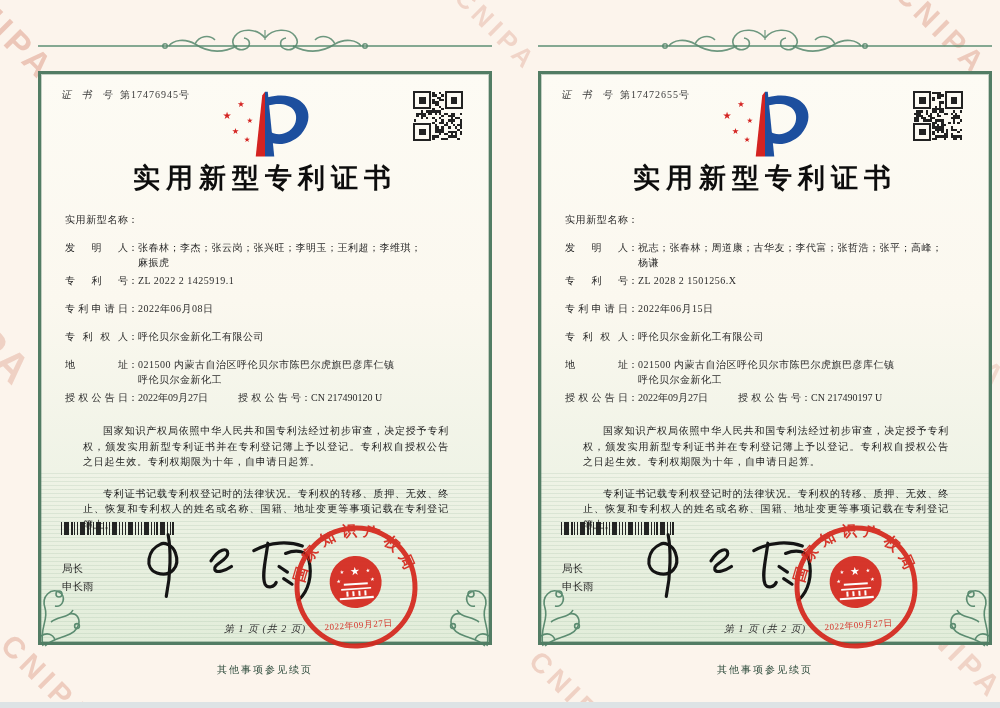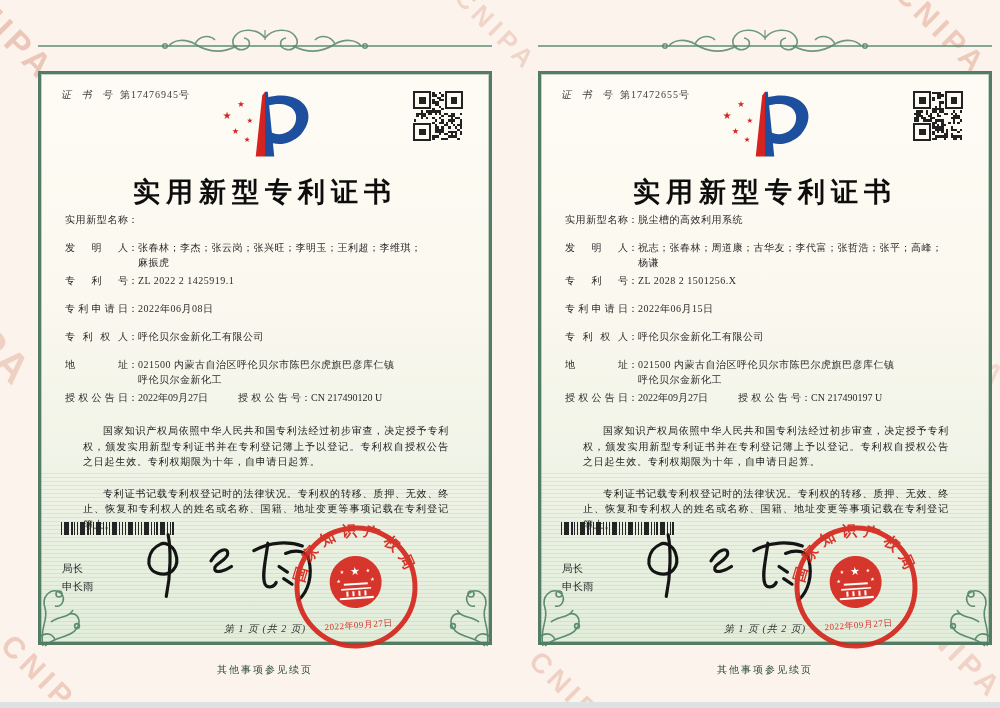--- a/index.html
+++ b/index.html
@@ -43,21 +43,21 @@
   .orn-left{left:38px;} .orn-right{left:538px;}
   
   .certno{
     position:absolute;left:20px;top:14px;
     font-size:10px;color:#3a3a3a;letter-spacing:1px;
   }
   .certno .lbl{letter-spacing:4px;margin-right:4px;font-style:italic;}
   .logo{position:absolute;left:50%;top:14px;transform:translateX(-50%);width:116px;height:74px;}
   .qr{position:absolute;right:26px;top:17px;width:50px;height:50px;}
   .title{
-    position:absolute;left:0;right:0;top:100px;
+    position:absolute;left:0;right:0;top:86px;
     text-align:center;font-size:27px;font-weight:bold;
     letter-spacing:6px;color:#0d0d0d;
   }
   
   .fields{position:absolute;left:24px;right:8px;top:138px;font-size:10px;}
   .frow{display:flex;margin-bottom:13px;line-height:15px;}
   .frow.tight{margin-bottom:3px;}
   .flabel{
     display:inline-block;width:63px;flex:0 0 63px;
     text-align:justify;text-align-last:justify;
@@ -550,21 +550,20 @@
           <rect x="2" y="16" width="3" height="3"></rect>
         </g>
       </svg></div>
 
   <div class="title">实用新型专利证书</div>
 
   <div class="fields">
     <div class="frow">
       <span class="flabel">实用新型名称</span>
         <span class="fcolon">：</span>
-      <span class="fval">脱尘槽的高效利用系统</span>
     </div>
     <div class="frow tight">
       <span class="flabel">发明人</span>
         <span class="fcolon">：</span>
       <span class="fval">祝志；张春林；周道康；古华友；李代富；张哲浩；张平；高峰；
 杨谦</span>
     </div>
     <div class="frow">
       <span class="flabel">专利号</span>
         <span class="fcolon">：</span>

